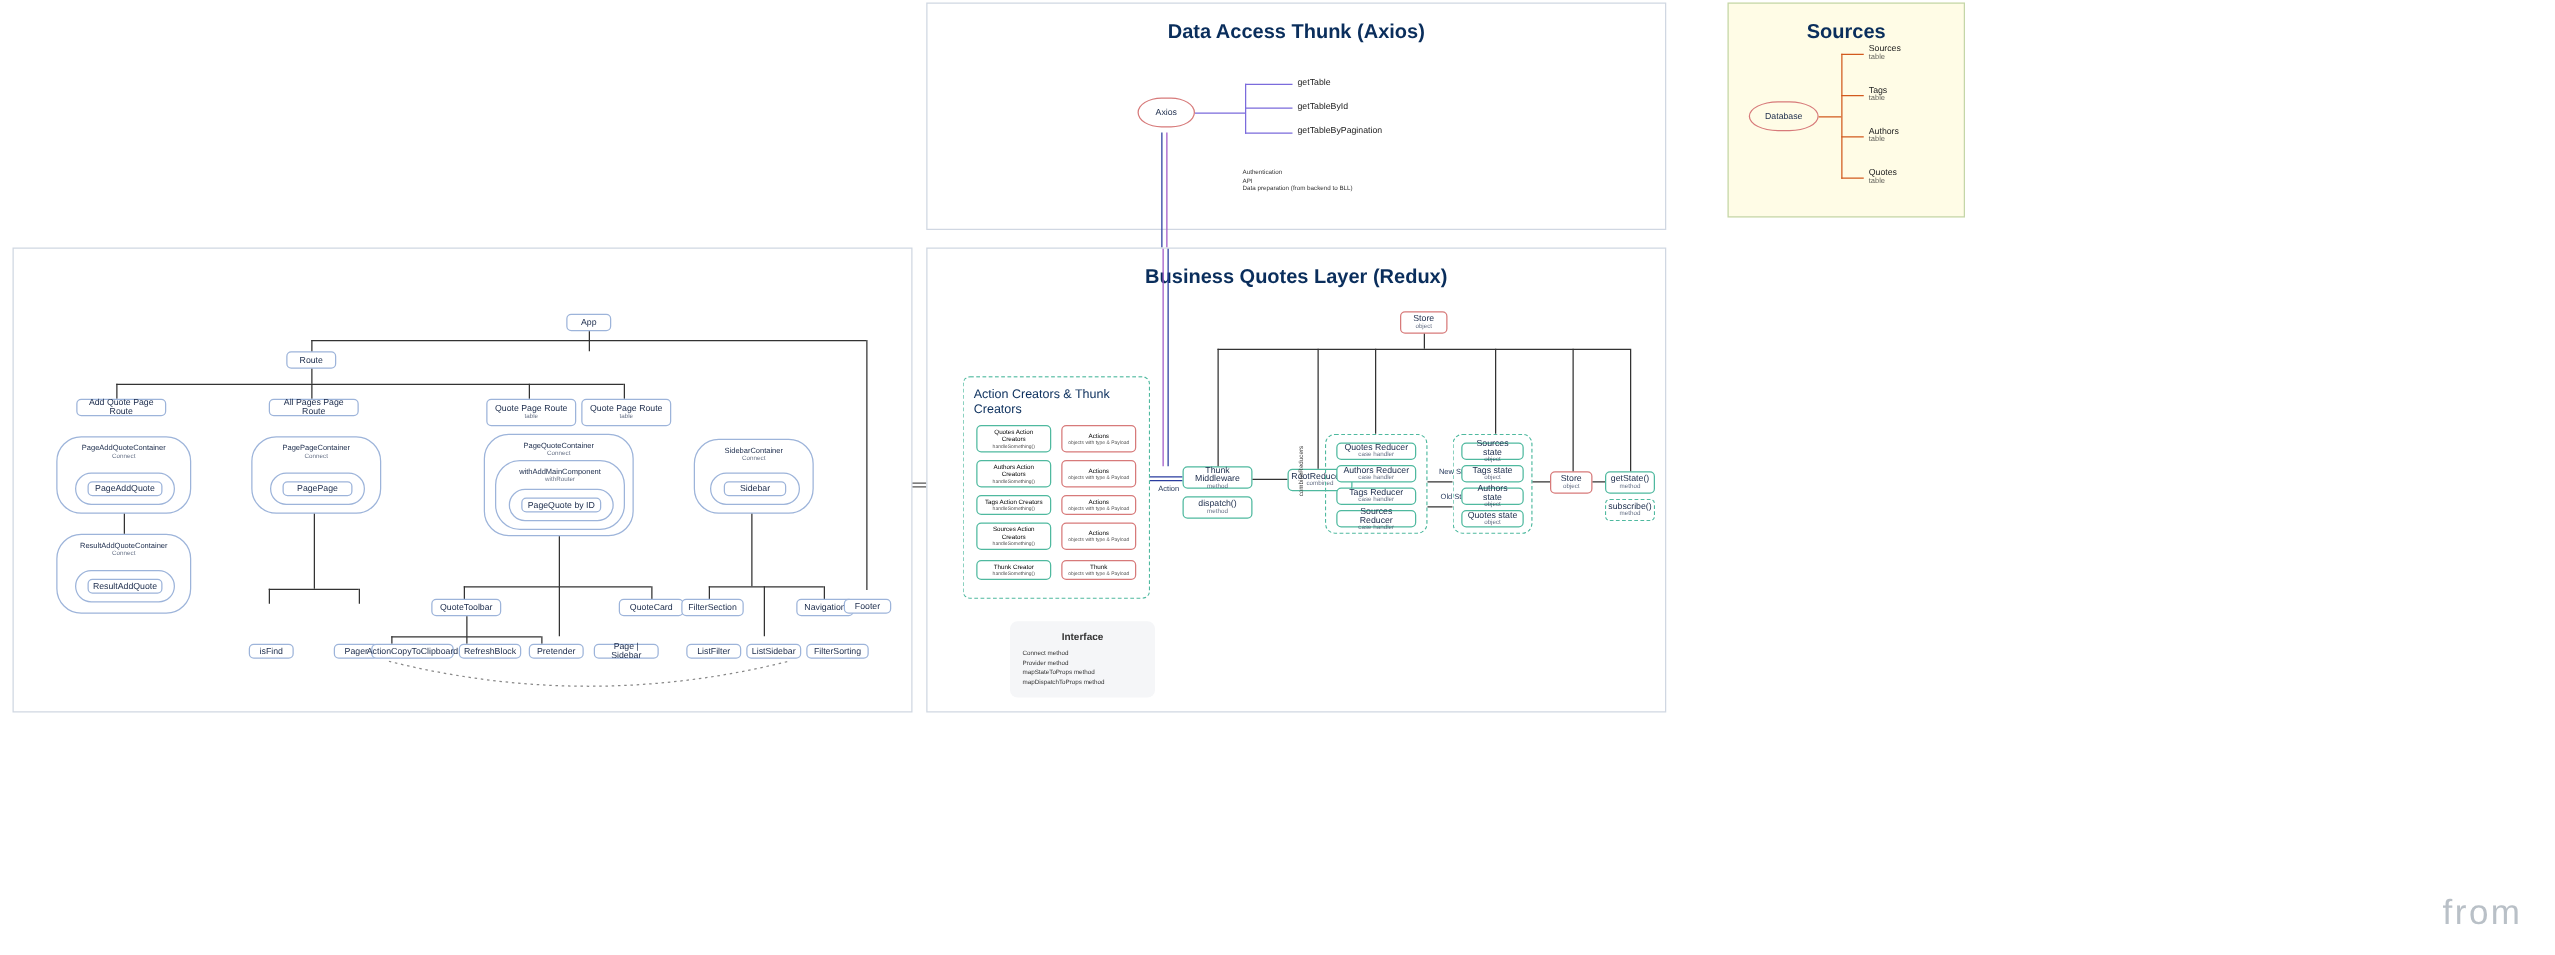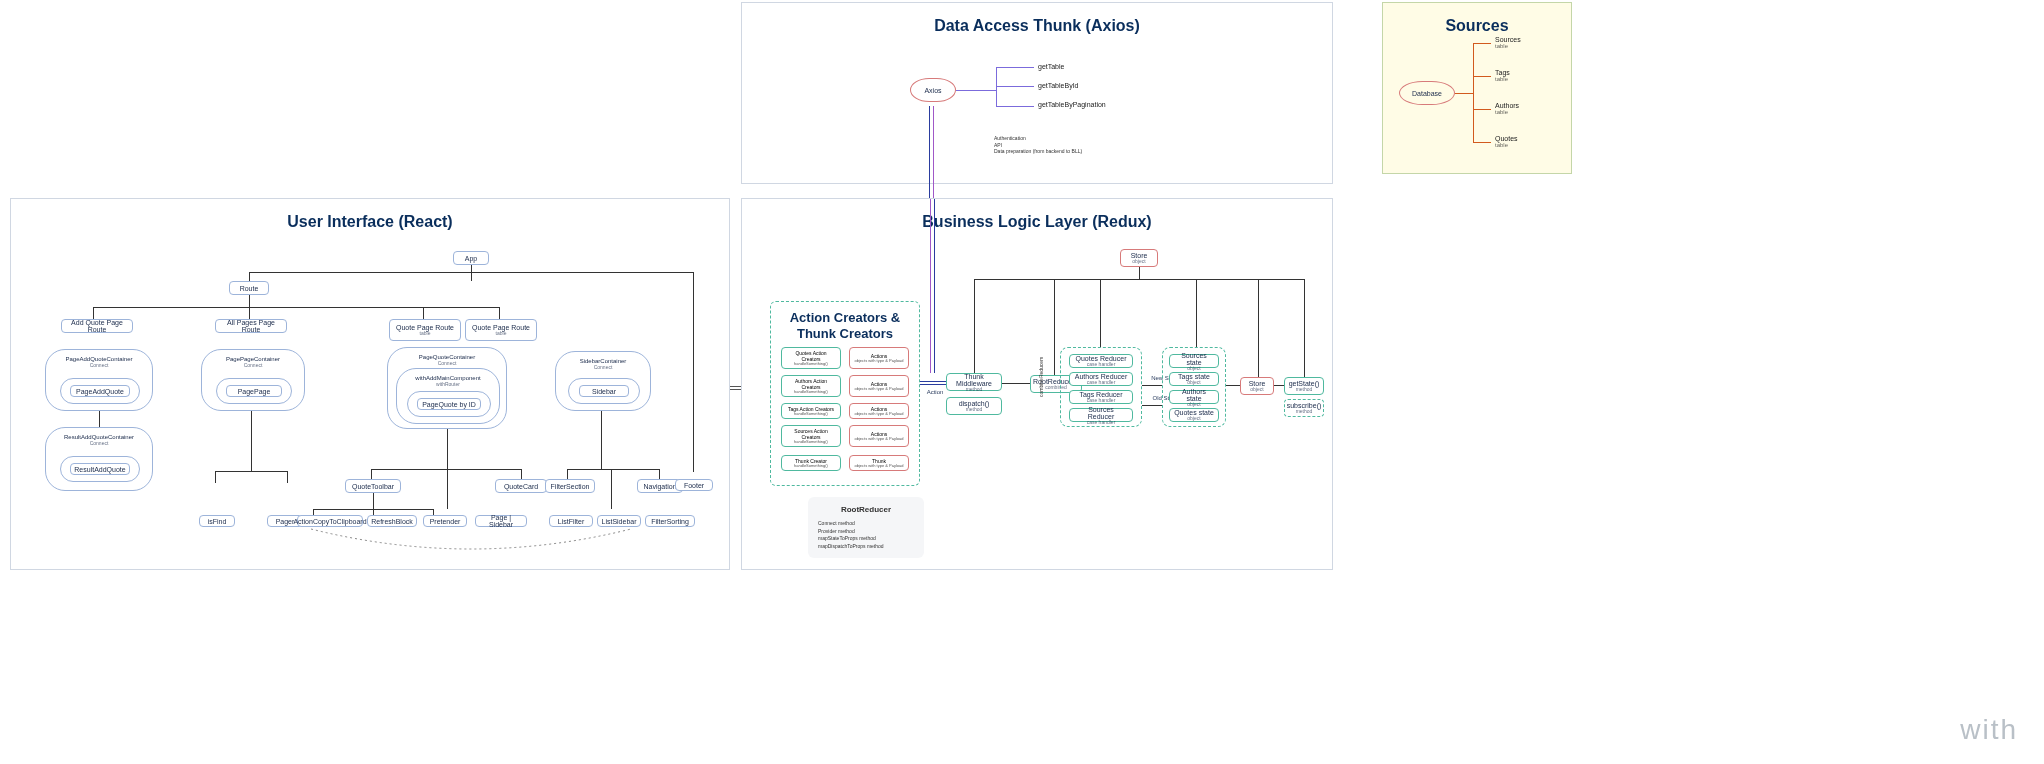--- a/index.html
+++ b/index.html
@@ -80,21 +80,21 @@
       font-size:28px; font-weight:300; letter-spacing:2px; color:#b9c0c7;
     }
     .line { position:absolute; background:#333; }
     .line.h { height:1px; }
     .line.v { width:1px; }
     
     .ac-panel {
       position:absolute; border:1px dashed #4fb99f; border-radius:6px;
       padding:8px;
     }
-    .ac-title { font-size:13px; font-weight:bold; text-align:center; color:#0a2e5c; margin-bottom:6px; line-height:1.2;}
+    .ac-title { font-size:10px; font-weight:normal; text-align:left; color:#0a2e5c; margin-bottom:6px; line-height:1.2;}
     .ac-row { display:flex; gap:8px; margin-bottom:6px; justify-content:center;}
     .ac-box {
       border-radius:4px; padding:2px 4px;
       font-size:5px; text-align:center; width:60px; min-height:16px;
       display:flex; flex-direction:column; justify-content:center;
     }
     .ac-box.green { border:1px solid #4fb99f; }
     .ac-box.red   { border:1px solid #d77a7a; }
     .ac-box .s { font-size:4px; opacity:.7; line-height:1;}
   </style>
@@ -139,21 +139,20 @@
   <div class="line h" style="left:90px; top:73px; width:18px; background:#d25a1e;"></div>
   <div class="line h" style="left:90px; top:106px; width:18px; background:#d25a1e;"></div>
   <div class="line h" style="left:90px; top:139px; width:18px; background:#d25a1e;"></div>
   <div class="leaflabel" style="left:112px; top:33px;"><span>Sources</span><span class="sub">table</span></div>
   <div class="leaflabel" style="left:112px; top:66px;"><span>Tags</span><span class="sub">table</span></div>
   <div class="leaflabel" style="left:112px; top:99px;"><span>Authors</span><span class="sub">table</span></div>
   <div class="leaflabel" style="left:112px; top:132px;"><span>Quotes</span><span class="sub">table</span></div>
 </div>
 
 <div class="panel" style="left:10px; top:198px; width:720px; height:372px;">
-  <div class="panel-title">User Interface (React)</div>
 
   <div class="cap" style="left:442px; top:52px; width:36px; height:14px;">App</div>
   <div class="line v" style="left:460px; top:66px; height:16px;"></div>
 
   <div class="cap" style="left:218px; top:82px; width:40px; height:14px;">Route</div>
   <div class="line h" style="left:238px; top:73px; width:444px;"></div>
   <div class="line v" style="left:238px; top:73px; height:9px;"></div>
   <div class="line v" style="left:682px; top:73px; height:200px;"></div>
 
   <div class="line v" style="left:238px; top:96px; height:12px;"></div>
@@ -260,21 +259,21 @@
 
   <svg style="position:absolute; left:300px; top:326px; width:320px; height:40px;">
     <path d="M0 4 Q160 44 320 4" stroke="#888" stroke-dasharray="2 3" fill="none" stroke-width="1"></path>
   </svg>
 </div>
 
 <div class="line h" style="left:730px; top:386px; width:38px; background:#555;"></div>
 <div class="line h" style="left:730px; top:389px; width:38px; background:#555;"></div>
 
 <div class="panel" style="left:741px; top:198px; width:592px; height:372px;">
-  <div class="panel-title">Business Logic Layer (Redux)</div>
+  <div class="panel-title">Business Quotes Layer (Redux)</div>
 
   <div class="ac-panel" style="left:28px; top:102px; width:150px;">
     <div class="ac-title">Action Creators &amp; Thunk Creators</div>
     <div class="ac-row">
         <div class="ac-box green">
           <span>Quotes Action Creators</span>
           <span class="s">handleSomething()</span>
         </div>
         <div class="ac-box red">
           <span>Actions</span>
@@ -409,26 +408,26 @@
   <div class="line v" style="left:397px; top:68px; height:12px;"></div>
   <div class="line h" style="left:232px; top:80px; width:330px;"></div>
   <div class="line v" style="left:232px; top:80px; height:94px;"></div>
   <div class="line v" style="left:312px; top:80px; height:96px;"></div>
   <div class="line v" style="left:358px; top:80px; height:68px;"></div>
   <div class="line v" style="left:454px; top:80px; height:68px;"></div>
   <div class="line v" style="left:516px; top:80px; height:98px;"></div>
   <div class="line v" style="left:562px; top:80px; height:98px;"></div>
 
   <div class="greybox" style="left:66px; top:298px; width:116px;">
-    <h4>RootReducer</h4>
+    <h4>Interface</h4>
     <ul>
       <li>Connect method</li>
       <li>Provider method</li>
       <li>mapStateToProps method</li>
       <li>mapDispatchToProps method</li>
     </ul>
   </div>
 
   <div class="line v" style="left:188px; top:0px; height:174px; background:#a058c8;"></div>
   <div class="line v" style="left:192px; top:0px; height:174px; background:#2a3c9e;"></div>
 </div>
 
-<div class="brand">with</div>
+<div class="brand">from</div>
 
 </body></html>

